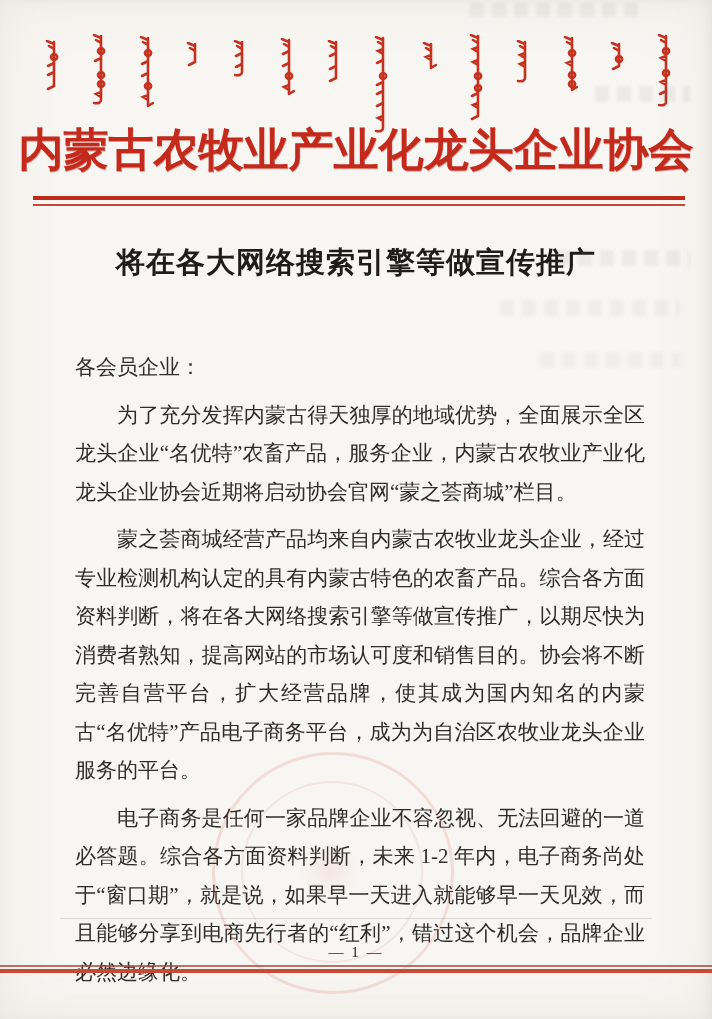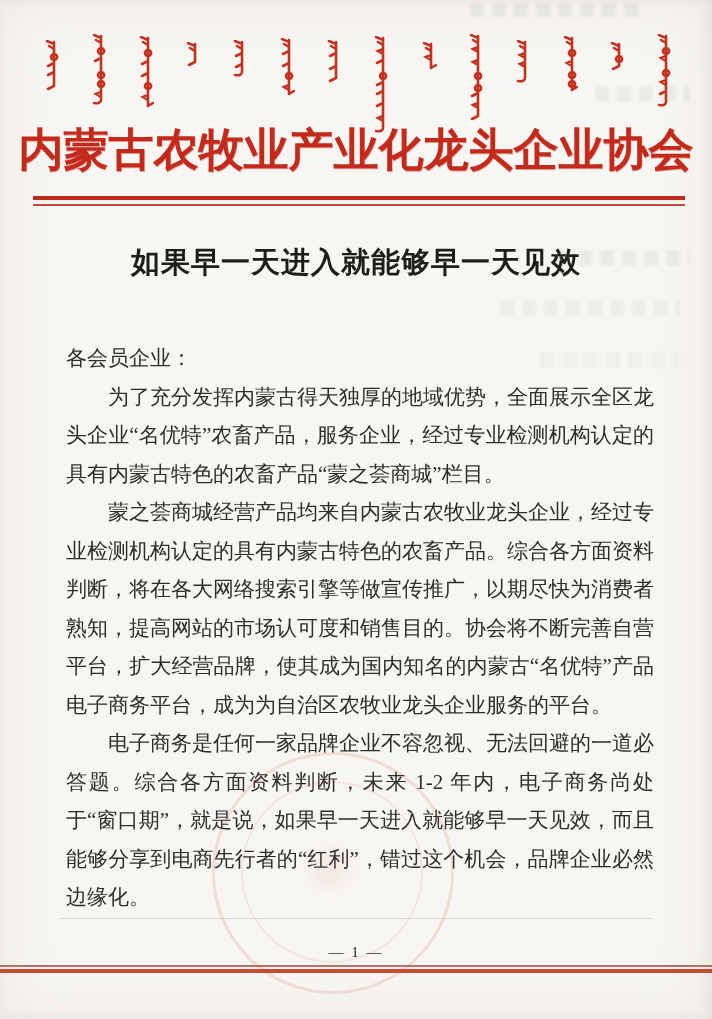--- a/index.html
+++ b/index.html
@@ -40,21 +40,21 @@
     margin:0;text-align:center;
     font-size:29px;line-height:48px;font-weight:bold;
     color:#1e1d1b;letter-spacing:1px;white-space:nowrap;
   }
   
   .body-text{
     position:absolute;top:339px;left:66px;width:588px;
     font-size:21px;line-height:38.5px;color:#2e2d2b;
     text-align:justify;
   }
-  .body-text p{margin:0;padding:0;}
+  .body-text p{margin:9px;padding:0;}
   .body-text p.para{text-indent:2em;}
   
   .faint-line{
     position:absolute;top:918px;left:60px;width:592px;height:1px;
     background:rgba(110,110,110,0.22);
   }
   
   .seal-outer{
     position:absolute;left:212px;top:752px;width:236px;height:236px;
     border:3px solid rgba(202,62,48,0.14);border-radius:50%;
@@ -141,25 +141,25 @@
         <svg width="16" height="74" class="mongol-word" style="margin-top: 0px;">
           <path d="M10 4 L3 1 M10 9 L5 6 M10 2 V68 M10 14 a3 3 0 1 0 0.12 0 M10 22 l-5 2 l5 3 M10 36 a3 3 0 1 0 0.12 0 M10 46 l-5 2 l5 3 M10 57 l-6 3 M10 68 q0 4 -7 3" fill="none" stroke="#c4321f" stroke-width="2.6" stroke-linecap="round"></path>
         </svg>
       </div>
 
     <h1 class="org-name">内蒙古农牧业产业化龙头企业协会</h1>
 
     <div class="rule-double"></div>
   </header>
 
-  <h2 class="doc-title">如果早一天进入就能够早一天见效</h2>
+  <h2 class="doc-title">将在各大网络搜索引擎等做宣传推广</h2>
 
   <main class="body-text">
     <p class="salutation">各会员企业：</p>
-    <p class="para">为了充分发挥内蒙古得天独厚的地域优势，全面展示全区龙头企业“名优特”农畜产品，服务企业，经过专业检测机构认定的具有内蒙古特色的农畜产品“蒙之荟商城”栏目。</p>
+    <p class="para">为了充分发挥内蒙古得天独厚的地域优势，全面展示全区龙头企业“名优特”农畜产品，服务企业，内蒙古农牧业产业化龙头企业协会近期将启动协会官网“蒙之荟商城”栏目。</p>
     <p class="para">蒙之荟商城经营产品均来自内蒙古农牧业龙头企业，经过专业检测机构认定的具有内蒙古特色的农畜产品。综合各方面资料判断，将在各大网络搜索引擎等做宣传推广，以期尽快为消费者熟知，提高网站的市场认可度和销售目的。协会将不断完善自营平台，扩大经营品牌，使其成为国内知名的内蒙古“名优特”产品电子商务平台，成为为自治区农牧业龙头企业服务的平台。</p>
     <p class="para">电子商务是任何一家品牌企业不容忽视、无法回避的一道必答题。综合各方面资料判断，未来 1-2 年内，电子商务尚处于“窗口期”，就是说，如果早一天进入就能够早一天见效，而且能够分享到电商先行者的“红利”，错过这个机会，品牌企业必然边缘化。</p>
   </main>
 
   <div class="seal-outer"></div>
   <div class="seal-inner"></div>
   <div class="seal-smudge"></div>
 
   <div class="artifact a1"></div>
   <div class="artifact a2"></div>

